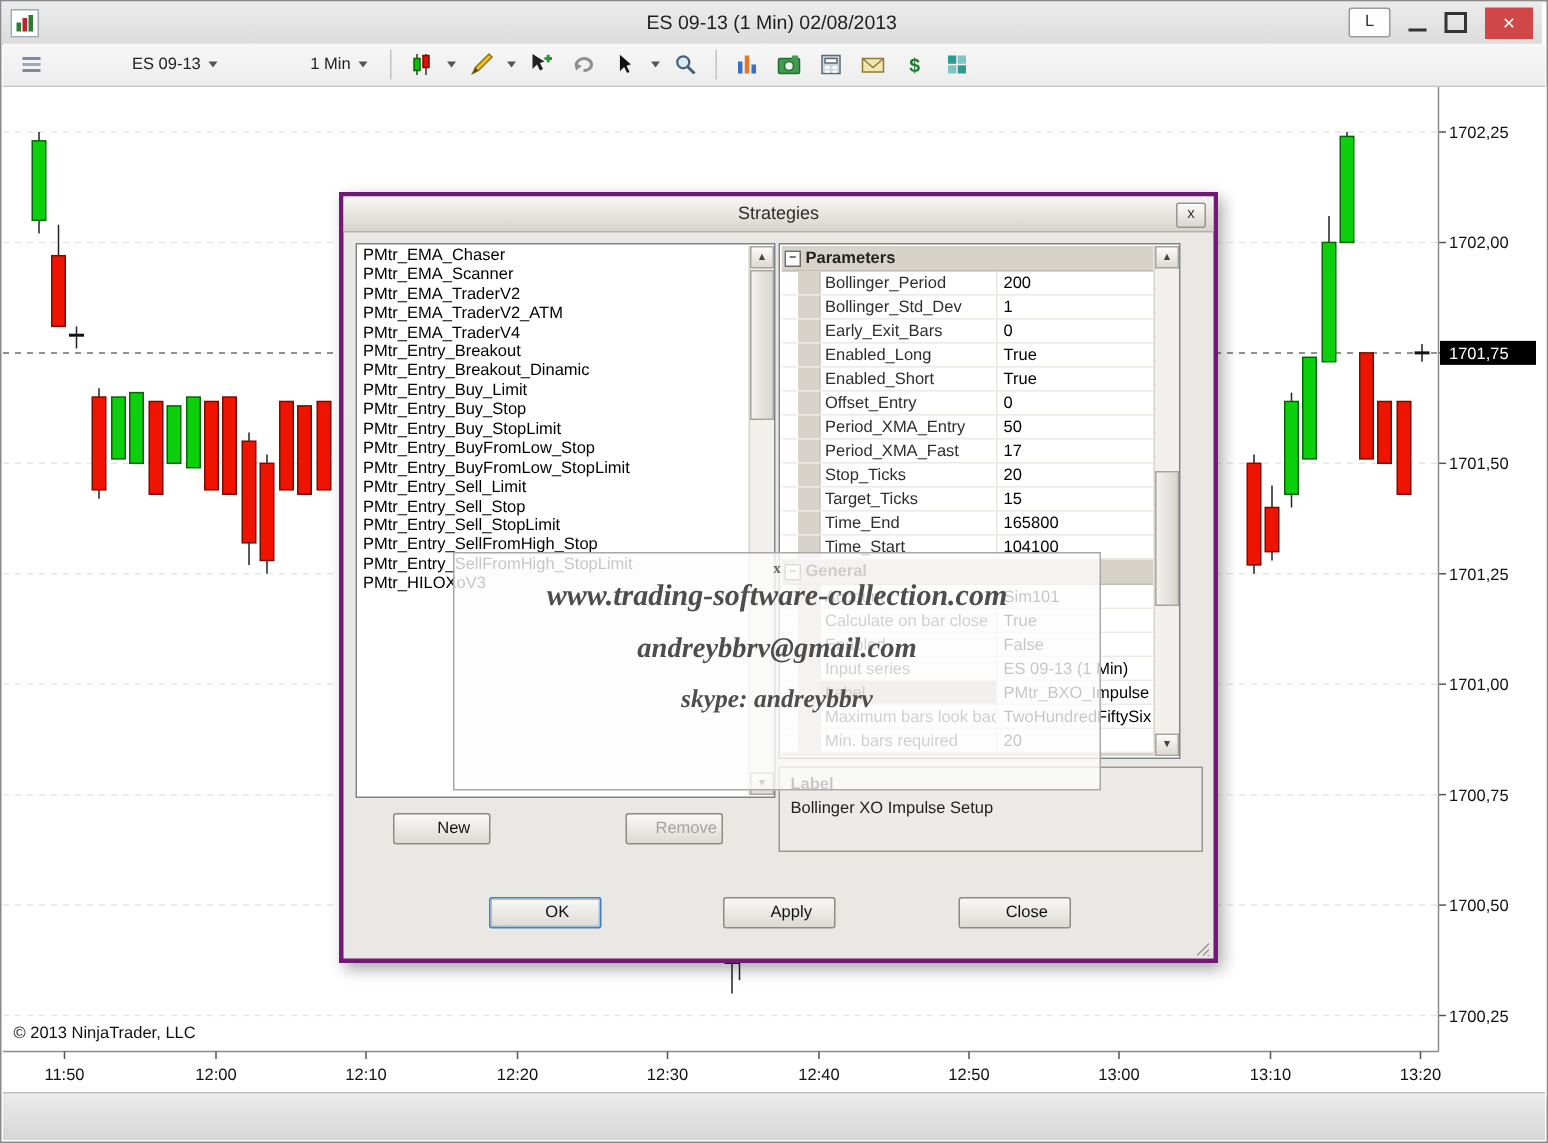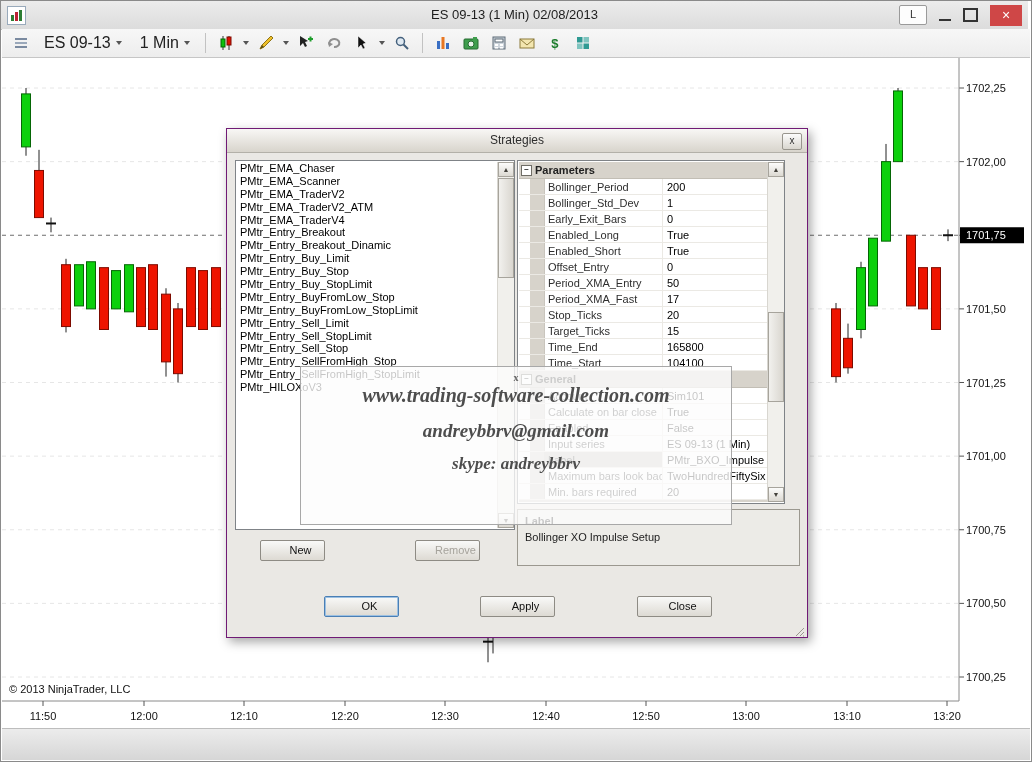--- a/index.html
+++ b/index.html
@@ -12,35 +12,35 @@
   .title-text{position:absolute;left:0;right:0;top:0;height:28px;line-height:28px;text-align:center;font-size:13px;color:#1d1d1d;}
   .win-controls{position:absolute;right:6px;top:3px;height:22px;display:flex;align-items:center;gap:12px;}
   .l-btn{width:26px;height:18px;background:#fdfdfd;border:1px solid #9a9a9a;border-radius:2px;font-size:11px;text-align:center;line-height:17px;color:#333;}
   .glyph-min{width:12px;height:10px;border-bottom:2px solid #333;}
   .glyph-max{width:11px;height:10px;border:2px solid #333;}
   .close-btn{width:32px;height:21px;background:#cf4747;color:#fff;font-size:14px;text-align:center;line-height:20px;}
 
   
   .toolbar{position:absolute;left:1px;right:1px;top:28px;height:29px;background:linear-gradient(#f7f7f7,#ededed);border-bottom:1px solid #c6c6c6;display:flex;align-items:center;padding-left:8px;gap:6px;box-sizing:border-box;}
   .tb-sep{width:1px;height:20px;background:#c2c2c2;margin:0 3px;}
-  .tb-drop{display:flex;align-items:center;gap:5px;font-size:16px;color:#222;padding:2px 5px;border:1px solid transparent;}
+  .tb-drop{display:flex;align-items:center;gap:5px;font-size:11px;color:#222;padding:2px 5px;border:1px solid transparent;margin-left:44px;}
   .caret{width:0;height:0;border-left:3px solid transparent;border-right:3px solid transparent;border-top:4px solid #555;}
   .tb-icon{width:22px;height:20px;display:flex;align-items:center;justify-content:center;}
   .tb-icon svg{display:block;}
   .dollar-glyph{font-size:13px;font-weight:bold;color:#1c7d2c;}
 
   
   .chart-area{position:absolute;left:1px;top:57px;width:1030px;height:673px;background:#fff;}
   .chart-svg{position:absolute;left:0;top:0;}
   .copyright{position:absolute;left:7px;top:625px;font-size:11px;color:#111;}
 
   .footer{position:absolute;left:1px;right:1px;bottom:1px;height:31px;background:linear-gradient(#ececec,#d6d6d6);border-top:1px solid #bdbdbd;}
 
   
-  .dialog{position:absolute;left:225px;top:127px;width:580px;height:508px;background:#eae8e4;border:1px solid #701a75;box-shadow:3px 4px 10px rgba(0,0,0,.35);z-index:10;}
+  .dialog{position:absolute;left:225px;top:127px;width:580px;height:508px;background:#eae8e4;border:3px solid #701a75;box-shadow:3px 4px 10px rgba(0,0,0,.35);z-index:10;}
   .dlg-titlebar{position:absolute;left:0;top:0;right:0;height:23px;background:linear-gradient(#f8f7f5,#d8d4cc);border-bottom:1px solid #b3b0a8;}
   .dlg-title{text-align:center;line-height:23px;font-size:12px;color:#2d2d2d;}
   .dlg-close{position:absolute;right:5px;top:4px;width:18px;height:15px;background:linear-gradient(#fcfcfc,#d9d6cf);border:1px solid #98958d;font-size:10px;line-height:13px;text-align:center;color:#333;border-radius:2px;}
 
   .strategy-list{position:absolute;left:8px;top:31px;width:280px;height:370px;background:#fff;border:1px solid #7f8387;box-sizing:border-box;}
   .strategy-items{position:absolute;left:1px;top:1px;right:17px;bottom:1px;overflow:hidden;font-size:11px;}
   .list-item{height:12.9px;line-height:12.9px;padding-left:3px;white-space:nowrap;color:#000;}
 
   .scrollbar{position:absolute;width:16px;background:#f1f0ec;border-left:1px solid #d8d6d0;}
   .scroll-arrow{position:absolute;left:0;width:16px;height:15px;background:linear-gradient(#fcfcfb,#dcd9d2);border:1px solid #a7a49c;box-sizing:border-box;font-size:7px;text-align:center;line-height:14px;color:#44423c;}
@@ -315,22 +315,22 @@
           <div class="list-item">PMtr_EMA_TraderV2_ATM</div>
           <div class="list-item">PMtr_EMA_TraderV4</div>
           <div class="list-item">PMtr_Entry_Breakout</div>
           <div class="list-item">PMtr_Entry_Breakout_Dinamic</div>
           <div class="list-item">PMtr_Entry_Buy_Limit</div>
           <div class="list-item">PMtr_Entry_Buy_Stop</div>
           <div class="list-item">PMtr_Entry_Buy_StopLimit</div>
           <div class="list-item">PMtr_Entry_BuyFromLow_Stop</div>
           <div class="list-item">PMtr_Entry_BuyFromLow_StopLimit</div>
           <div class="list-item">PMtr_Entry_Sell_Limit</div>
+          <div class="list-item">PMtr_Entry_Sell_Stop</div>
           <div class="list-item">PMtr_Entry_Sell_StopLimit</div>
-          <div class="list-item">PMtr_Entry_Sell_Stop</div>
           <div class="list-item">PMtr_Entry_SellFromHigh_Stop</div>
           <div class="list-item">PMtr_Entry_SellFromHigh_StopLimit</div>
           <div class="list-item">PMtr_HILOXoV3</div>
         </div>
       <div class="scrollbar" style="right:0;top:1px;bottom:1px;">
         <div class="scroll-arrow up">▲</div>
         <div class="scroll-thumb" style="top:16px;height:100px;"></div>
         <div class="scroll-arrow down">▼</div>
       </div>
     </div>

